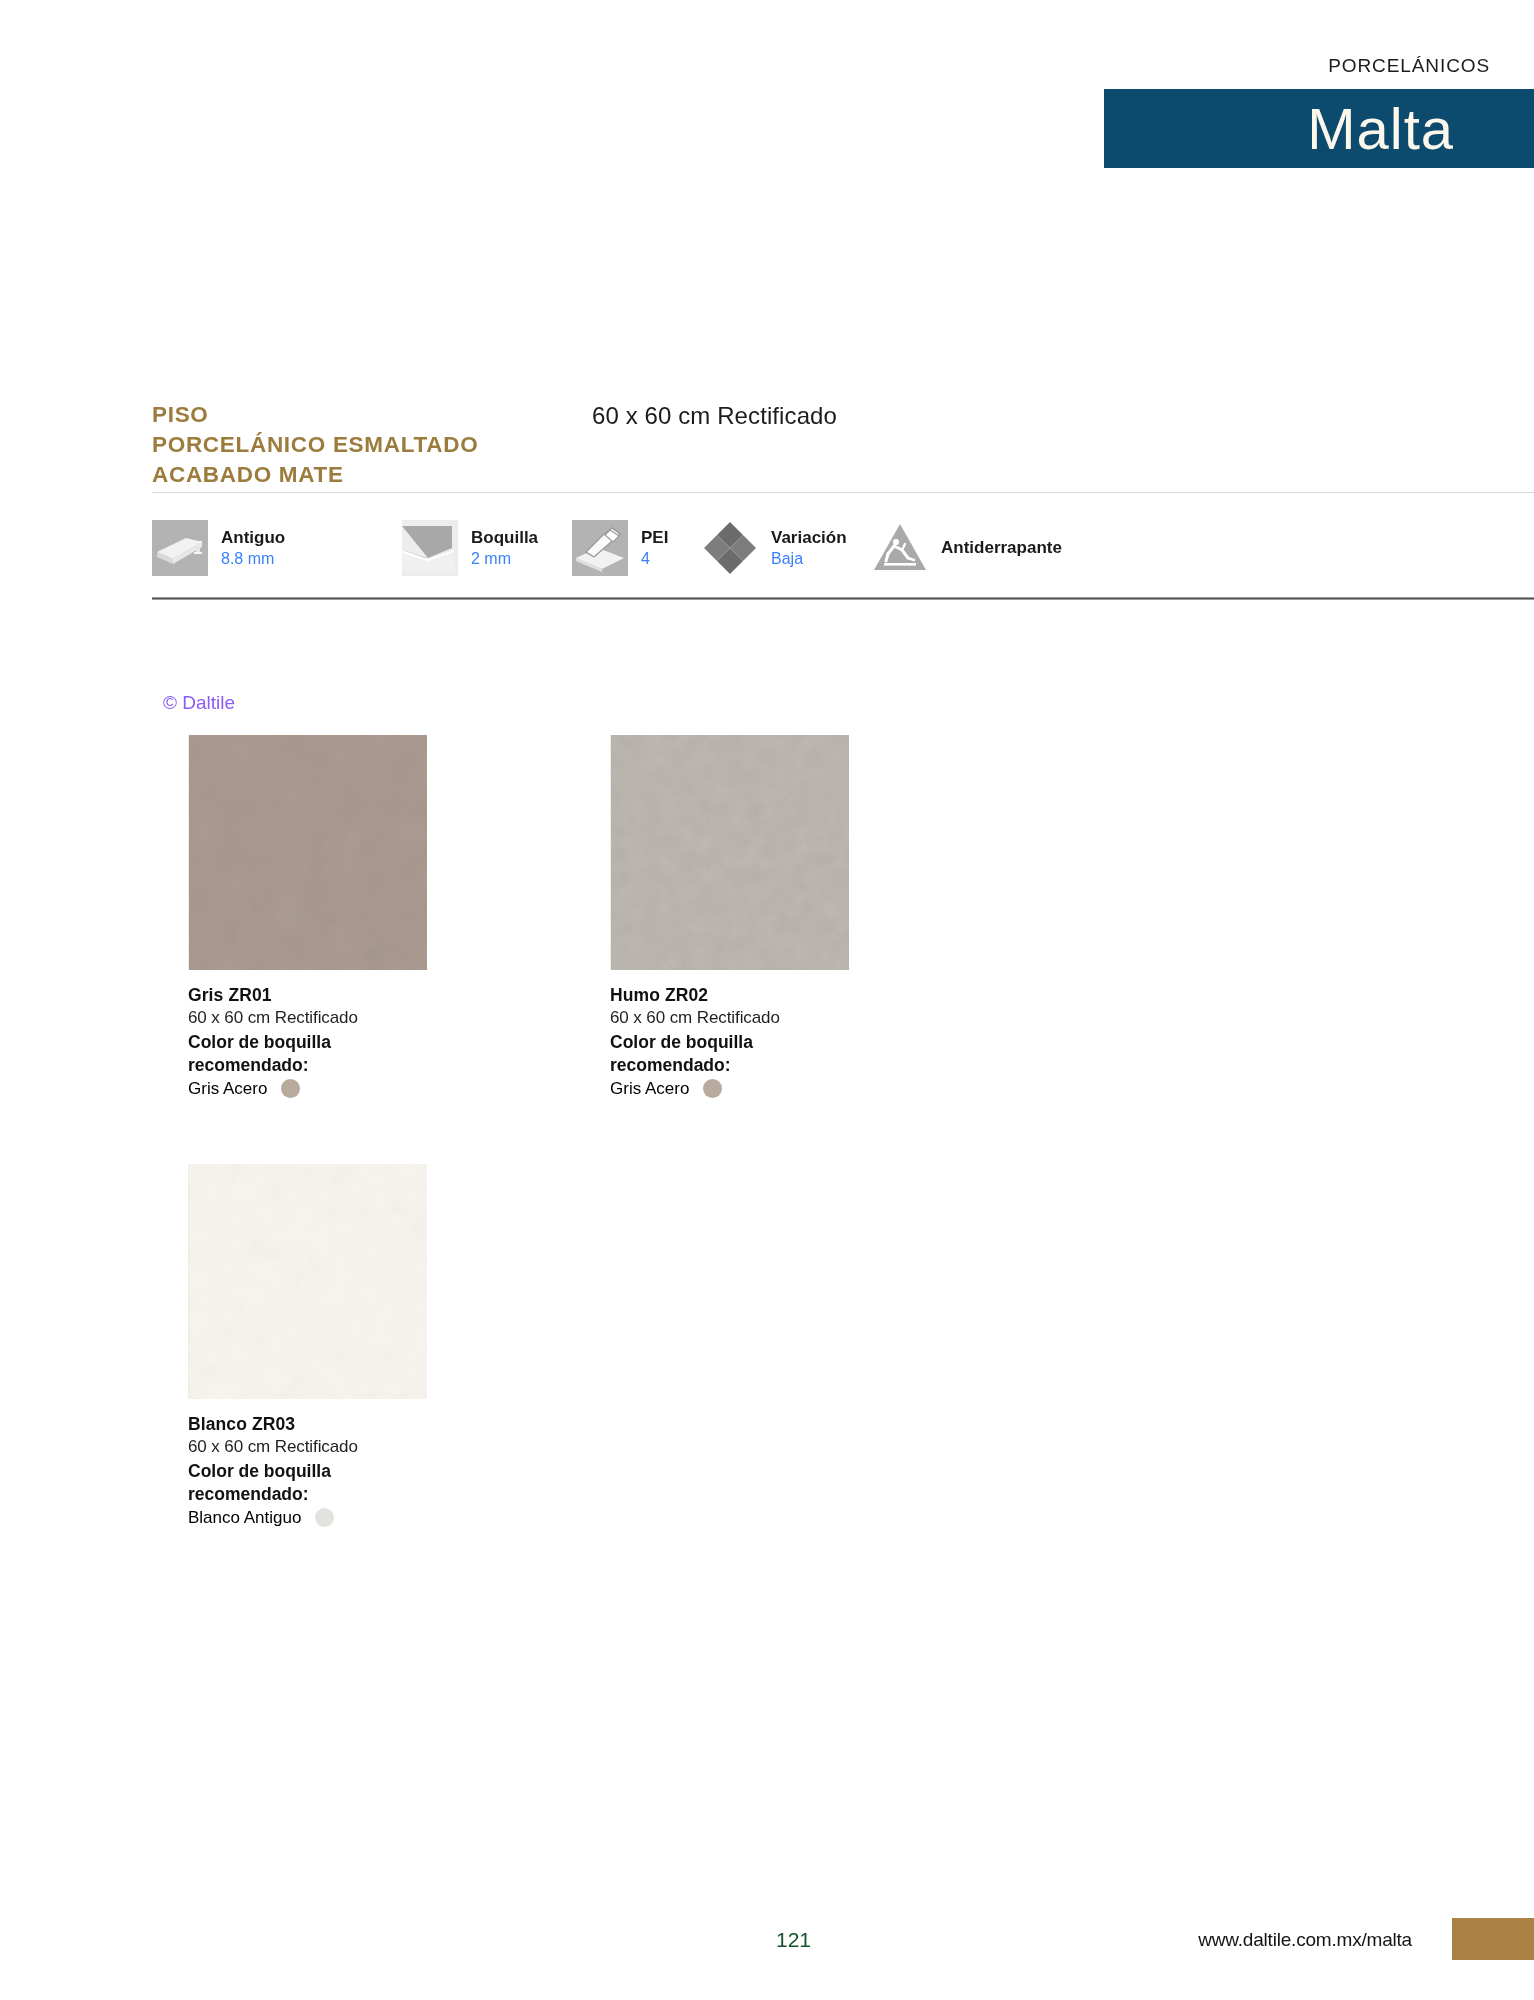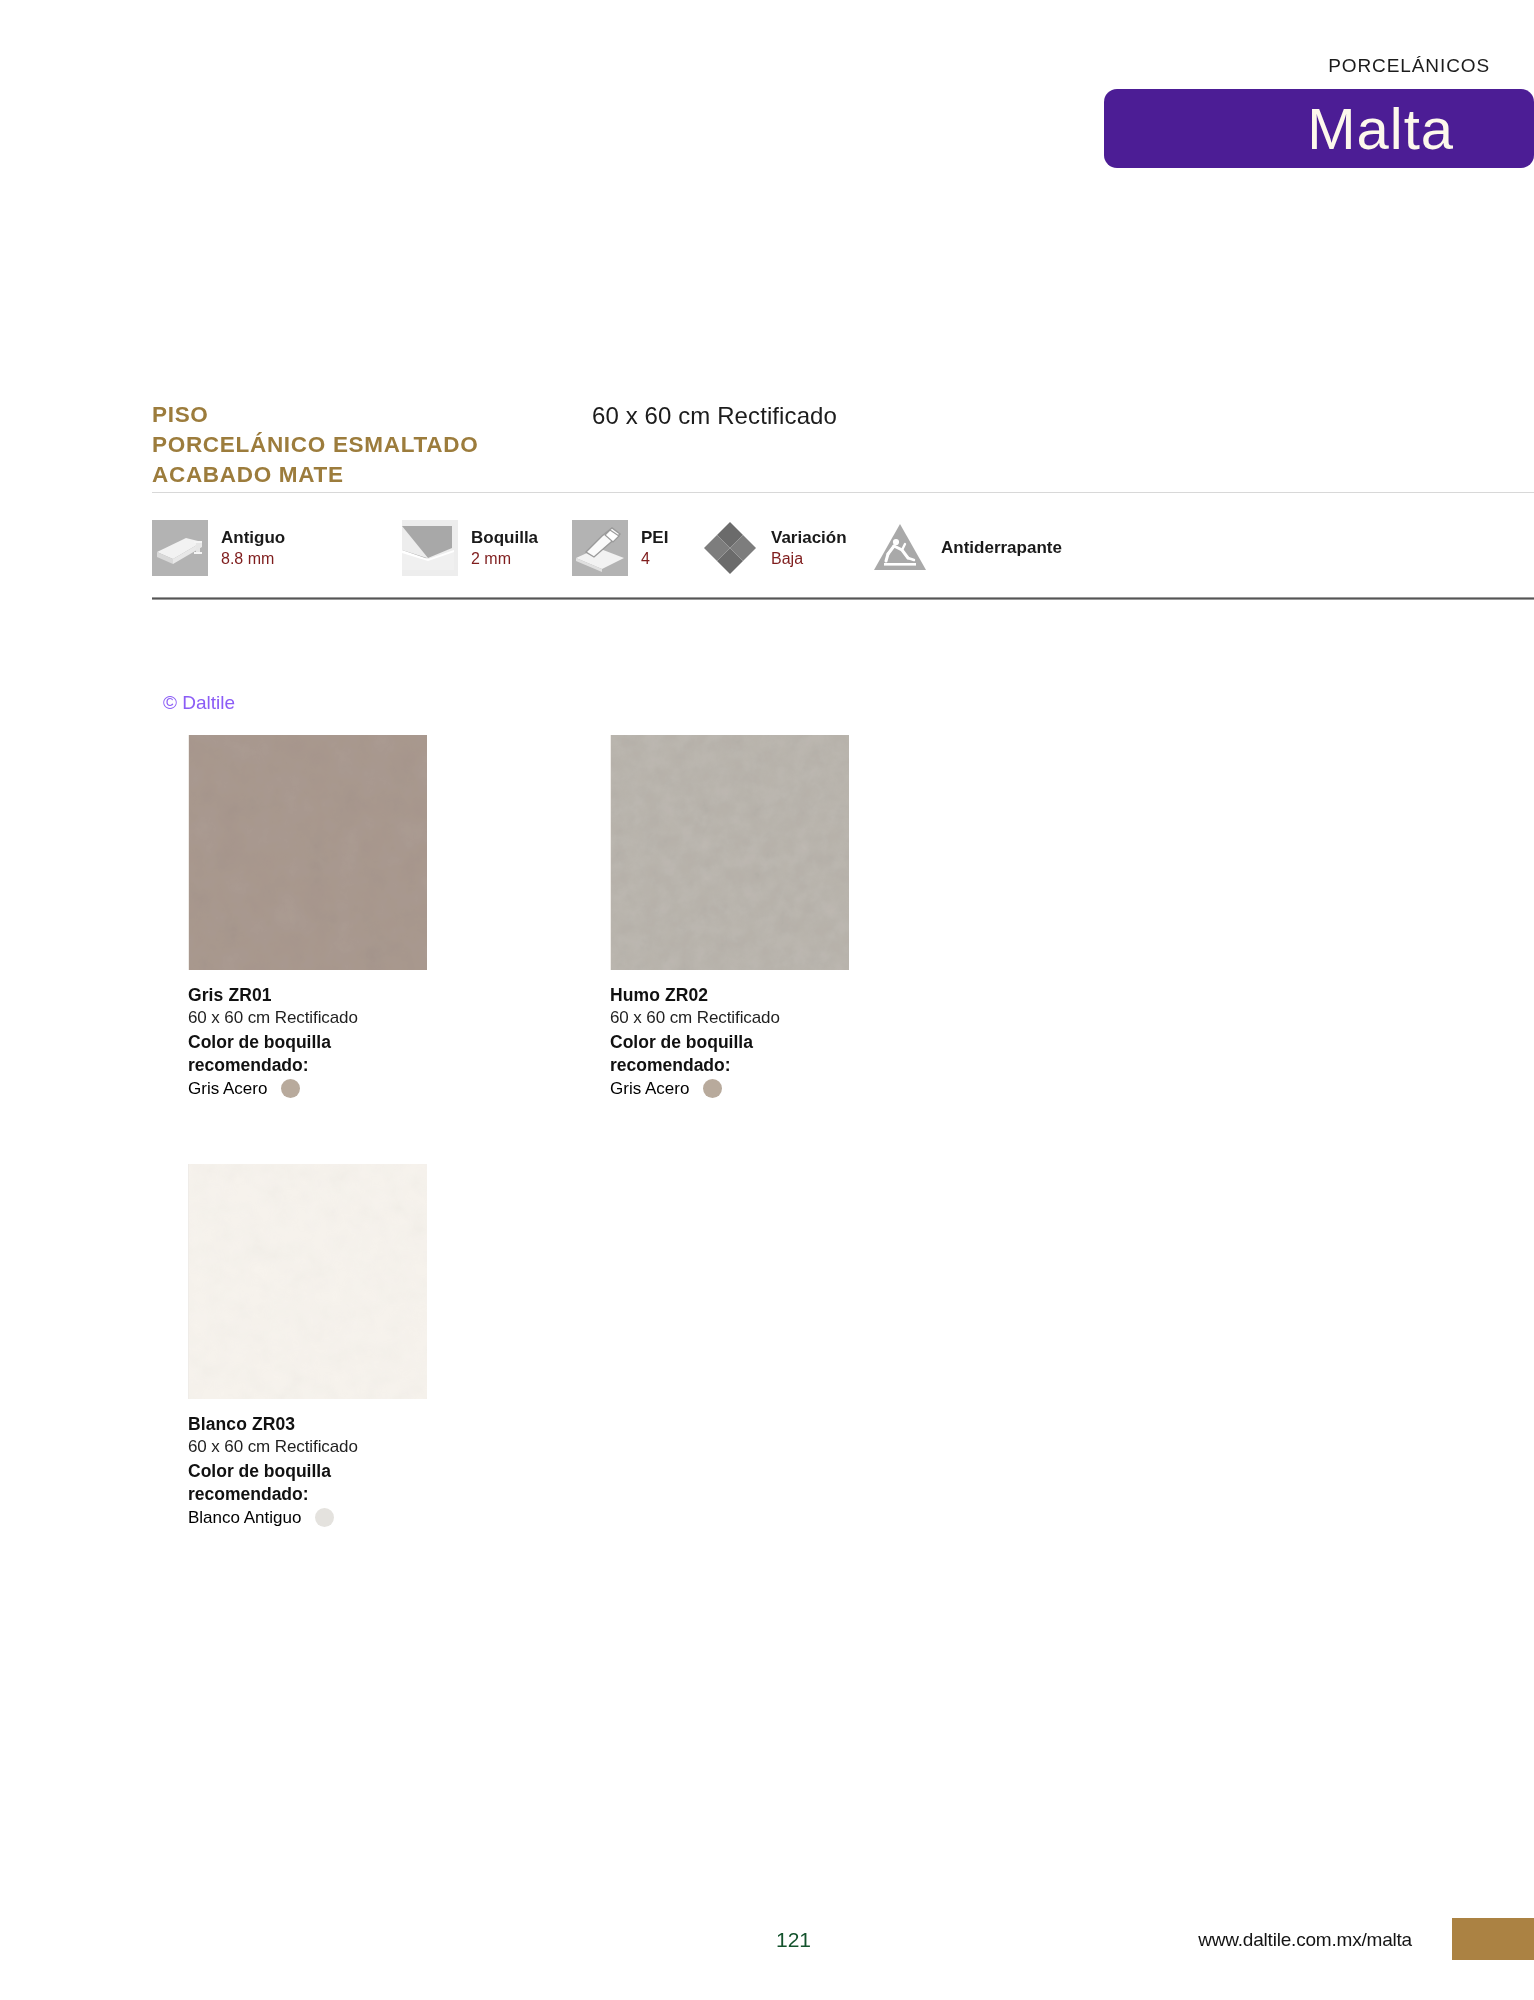--- a/index.html
+++ b/index.html
@@ -25,27 +25,26 @@
     letter-spacing: 0.9px;
     color: #1c1c1c;
     font-family: "Liberation Sans", sans-serif;
   }
   .title-bar {
     position: absolute;
     top: 89px;
     left: 1104px;
     right: 0;
     height: 79px;
-    background: #4c1d95;
+    background: #0c4a6e;
     display: flex;
     align-items: center;
     justify-content: flex-end;
     padding-right: 80px;
     box-sizing: border-box;
-    border-radius: 13px;
   }
   .title-bar .series-name {
     color: #fdf8ec;
     font-size: 58px;
     font-weight: 300;
     letter-spacing: 1px;
     line-height: 1;
     font-family: "Liberation Sans", sans-serif;
   }
 
@@ -132,21 +131,21 @@
   }
   .icon-label .lbl {
     font-size: 17px;
     font-weight: 700;
     color: #1a1a1a;
     display: block;
   }
   .icon-label .val {
     font-size: 16px;
     font-weight: 400;
-    color: #7f1d1d;
+    color: #3b82f6;
     display: block;
   }
 
   
   .credit {
     position: absolute;
     top: 692px;
     left: 163px;
     font-size: 19px;
     color: #8b5cf6;

